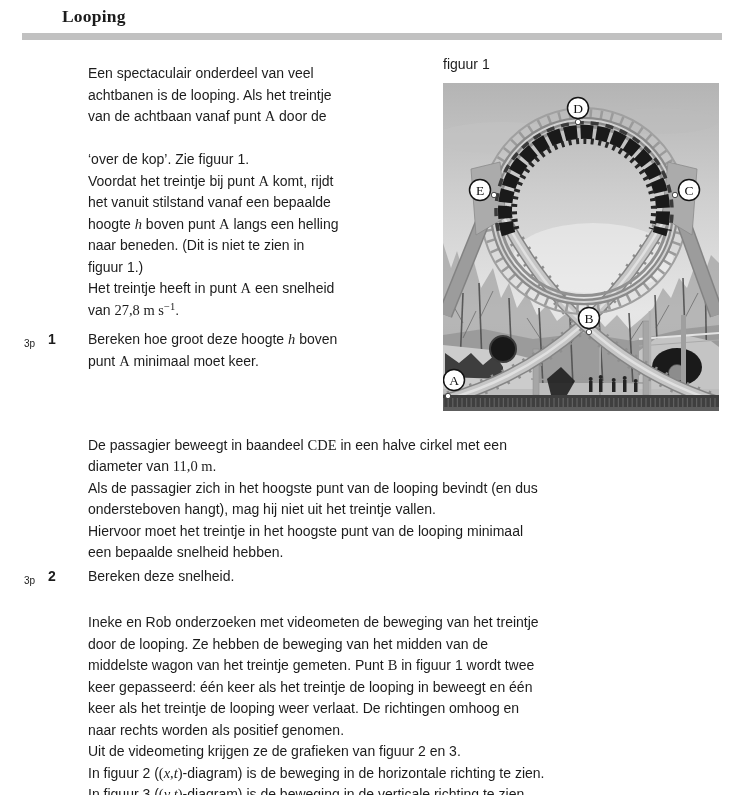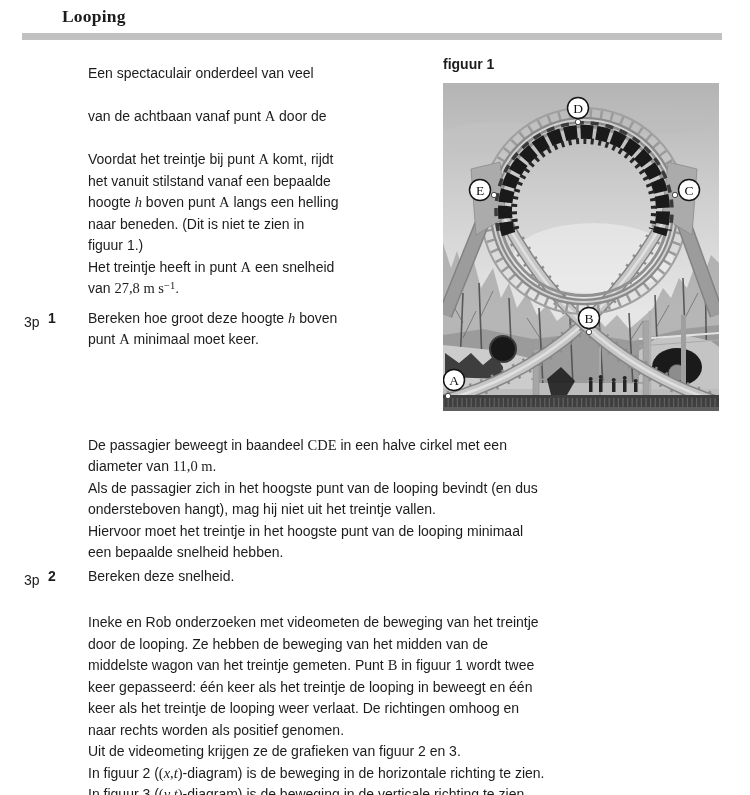--- a/index.html
+++ b/index.html
@@ -13,23 +13,23 @@
     font-size:17.5px;font-weight:700;line-height:20px;
     margin:6px 0 0 62px;letter-spacing:.2px;font-family:Liberation Serif, serif;
   }
   .rule{height:7px;width:700px;background:#c1c1c1;margin:7px 0 0 22px;}
   .row{display:flex;margin-top:16px;}
   .col-left{margin-left:88px;width:352px;flex:none;padding-top:7px;}
   .col-fig{margin-left:3px;width:276px;flex:none;}
   .para{margin:0;white-space:nowrap;}
   .gap-top{}
   .question{position:relative;margin-top:7px;}
-  .q-points{position:absolute;left:-64px;top:4px;font-size:14px;}
+  .q-points{position:absolute;left:-64px;top:4px;font-size:10px;}
   .q-num{position:absolute;left:-40px;top:0;font-weight:700;}
-  .fig-label{font-weight:700;margin:0 0 10px 0;line-height:17px;}
+  .fig-label{font-weight:400;margin:0 0 10px 0;line-height:17px;}
   .wide{margin-left:88px;}
   .p3{margin-top:17px;}
   .q2row{margin-left:88px;margin-top:2px;}
   .p4{margin-top:25px;}
   
   .sg-s{font-family:"Liberation Sans",sans-serif;}
   .sg-r{font-family:"Liberation Serif",serif;font-size:14.5px;}
   .sg-i{font-family:"Liberation Serif",serif;font-style:italic;font-size:14.5px;}
   .sg-sup{font-family:"Liberation Serif",serif;font-size:10.5px;position:relative;top:-4.5px;}
   svg text{font-family:"Liberation Serif",serif;font-size:13.5px;fill:#101010;}
@@ -37,21 +37,21 @@
 </head>
 <body>
 
 <div class="page">
 
   <h1 class="title">Looping</h1>
   <div class="rule"></div>
 
   <div class="row">
     <div class="col-left">
-      <p class="para"><span class="sg-s">Een spectaculair onderdeel van veel</span><br><br><span class="sg-s">van de achtbaan vanaf punt </span><span class="sg-r">A</span><span class="sg-s"> door de</span><br><br></p>
+      <p class="para"><span class="sg-s">Een spectaculair onderdeel van veel</span><br><span class="sg-s">achtbanen is de looping. Als het treintje</span><br><span class="sg-s">van de achtbaan vanaf punt </span><span class="sg-r">A</span><span class="sg-s"> door de</span><br><br><span class="sg-s">‘over de kop’. Zie figuur 1.</span></p>
       <p class="para gap-top"><span class="sg-s">Voordat het treintje bij punt </span><span class="sg-r">A</span><span class="sg-s"> komt, rijdt</span><br><span class="sg-s">het vanuit stilstand vanaf een bepaalde</span><br><span class="sg-s">hoogte </span><span class="sg-i">h</span><span class="sg-s"> boven punt </span><span class="sg-r">A</span><span class="sg-s"> langs een helling</span><br><span class="sg-s">naar beneden. (Dit is niet te zien in</span><br><span class="sg-s">figuur 1.)</span><br><span class="sg-s">Het treintje heeft in punt </span><span class="sg-r">A</span><span class="sg-s"> een snelheid</span><br><span class="sg-s">van </span><span class="sg-r">27,8 m s</span><span class="sg-sup">−1</span><span class="sg-s">.</span></p>
       <div class="question">
         <span class="q-points">3p</span>
         <span class="q-num">1</span>
         <p class="para"><span class="sg-s">Bereken hoe groot deze hoogte </span><span class="sg-i">h</span><span class="sg-s"> boven</span><br><span class="sg-s">punt </span><span class="sg-r">A</span><span class="sg-s"> minimaal moet keer.</span></p>
       </div>
     </div>
 
     <div class="col-fig">
       <div class="fig-label">figuur 1</div>

